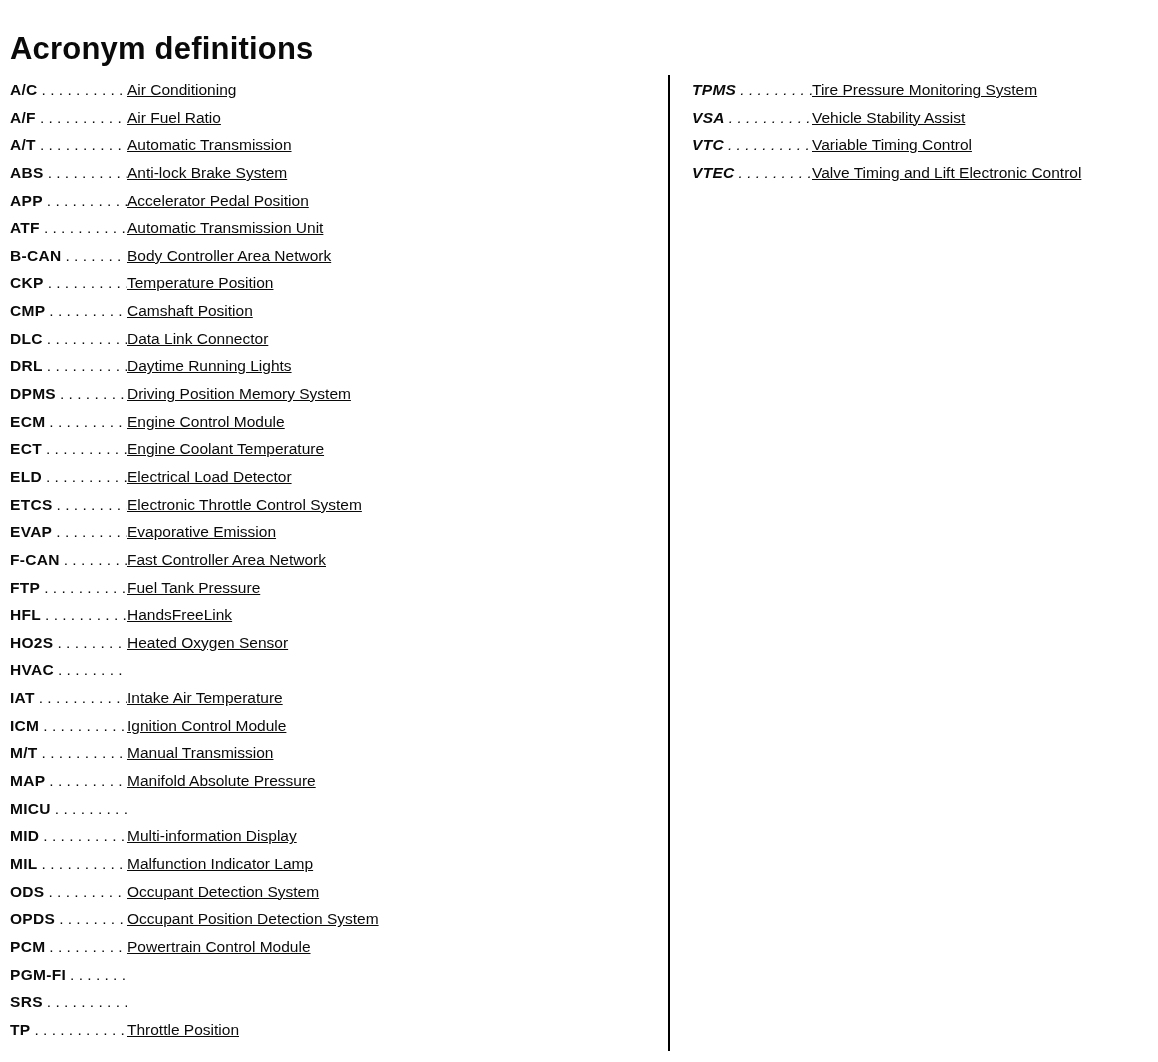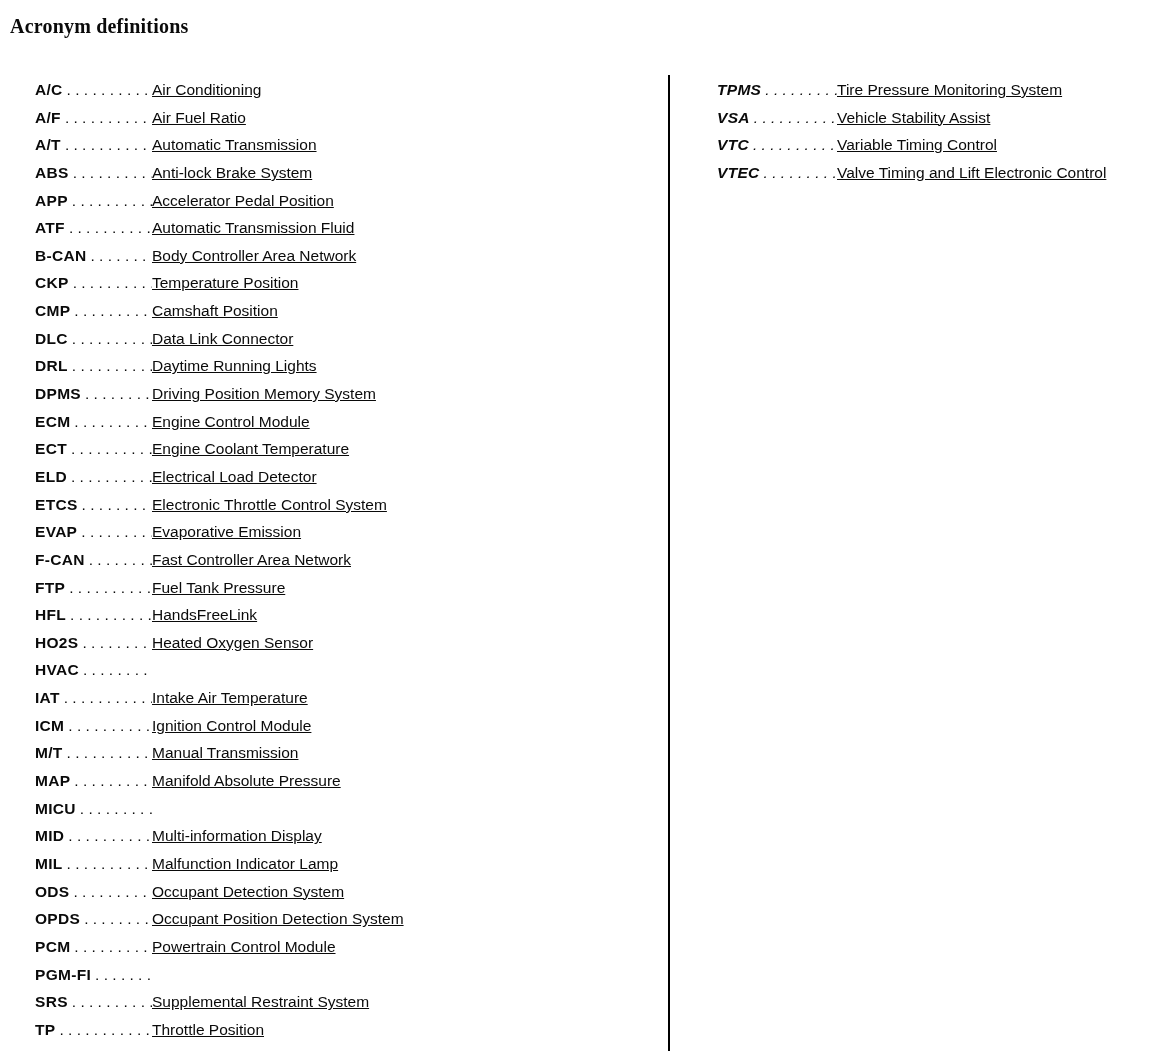--- a/index.html
+++ b/index.html
@@ -12,26 +12,25 @@
     width: 1158px;
     height: 1062px;
     background: #ffffff;
     font-family: "Liberation Sans", "DejaVu Sans", sans-serif;
     color: #0a0a0a;
     overflow: hidden;
   }
   .title {
     position: absolute;
     left: 10px;
-    top: 2px;
-    font-size: 20px;
+    top: 10px;
+    font-size: 31px;
     font-weight: bold;
     letter-spacing: 0.2px;
     color: #0a0a0a;
-    font-family: Liberation Serif, serif;
   }
   .col {
     position: absolute;
     top: 76px;
   }
   #col-left  { left: 10px;  width: 650px; }
   #col-right { left: 692px; width: 460px; }
   .divider {
     position: absolute;
     left: 668px;
@@ -47,21 +46,20 @@
     line-height: 27.65px;
     font-size: 15.5px;
     white-space: nowrap;
   }
   .lead {
     display: flex;
     flex: none;
     width: 117px;
     overflow: hidden;
     align-items: baseline;
-    margin-left: 25px;
   }
   #col-right .lead { width: 120px; font-style: italic; }
   .abbr {
     font-weight: bold;
     letter-spacing: 0.3px;
     white-space: pre;
     flex: none;
   }
   .dots {
     flex: 1;
@@ -114,21 +112,21 @@
       <span class="abbr">APP</span>
       <span class="dots">. . . . . . . . . . . . . . . . . . . . . .</span>
     </span>
     <span class="def">Accelerator Pedal Position</span>
   </div>
       <div class="row">
     <span class="lead">
       <span class="abbr">ATF</span>
       <span class="dots">. . . . . . . . . . . . . . . . . . . . . .</span>
     </span>
-    <span class="def">Automatic Transmission Fluid</span>
+    <span class="def">Automatic Transmission Unit</span>
   </div>
       <div class="row">
     <span class="lead">
       <span class="abbr">B-CAN</span>
       <span class="dots">. . . . . . . . . . . . . . . . . . . . . .</span>
     </span>
     <span class="def">Body Controller Area Network</span>
   </div>
       <div class="row">
     <span class="lead">
@@ -307,21 +305,20 @@
     <span class="lead">
       <span class="abbr">PGM-FI</span>
       <span class="dots">. . . . . . . . . . . . . . . . . . . . . .</span>
     </span>
   </div>
       <div class="row">
     <span class="lead">
       <span class="abbr">SRS</span>
       <span class="dots">. . . . . . . . . . . . . . . . . . . . . .</span>
     </span>
-    <span class="def">Supplemental Restraint System</span>
   </div>
       <div class="row">
     <span class="lead">
       <span class="abbr">TP</span>
       <span class="dots">. . . . . . . . . . . . . . . . . . . . . .</span>
     </span>
     <span class="def">Throttle Position</span>
   </div>
     </div>
   <div class="col" id="col-right">

